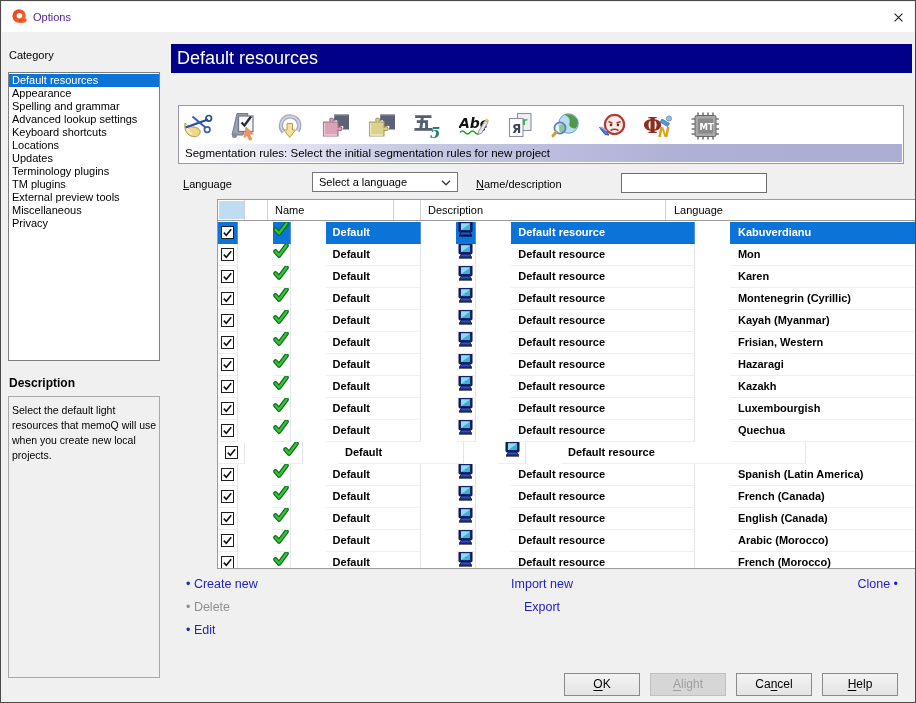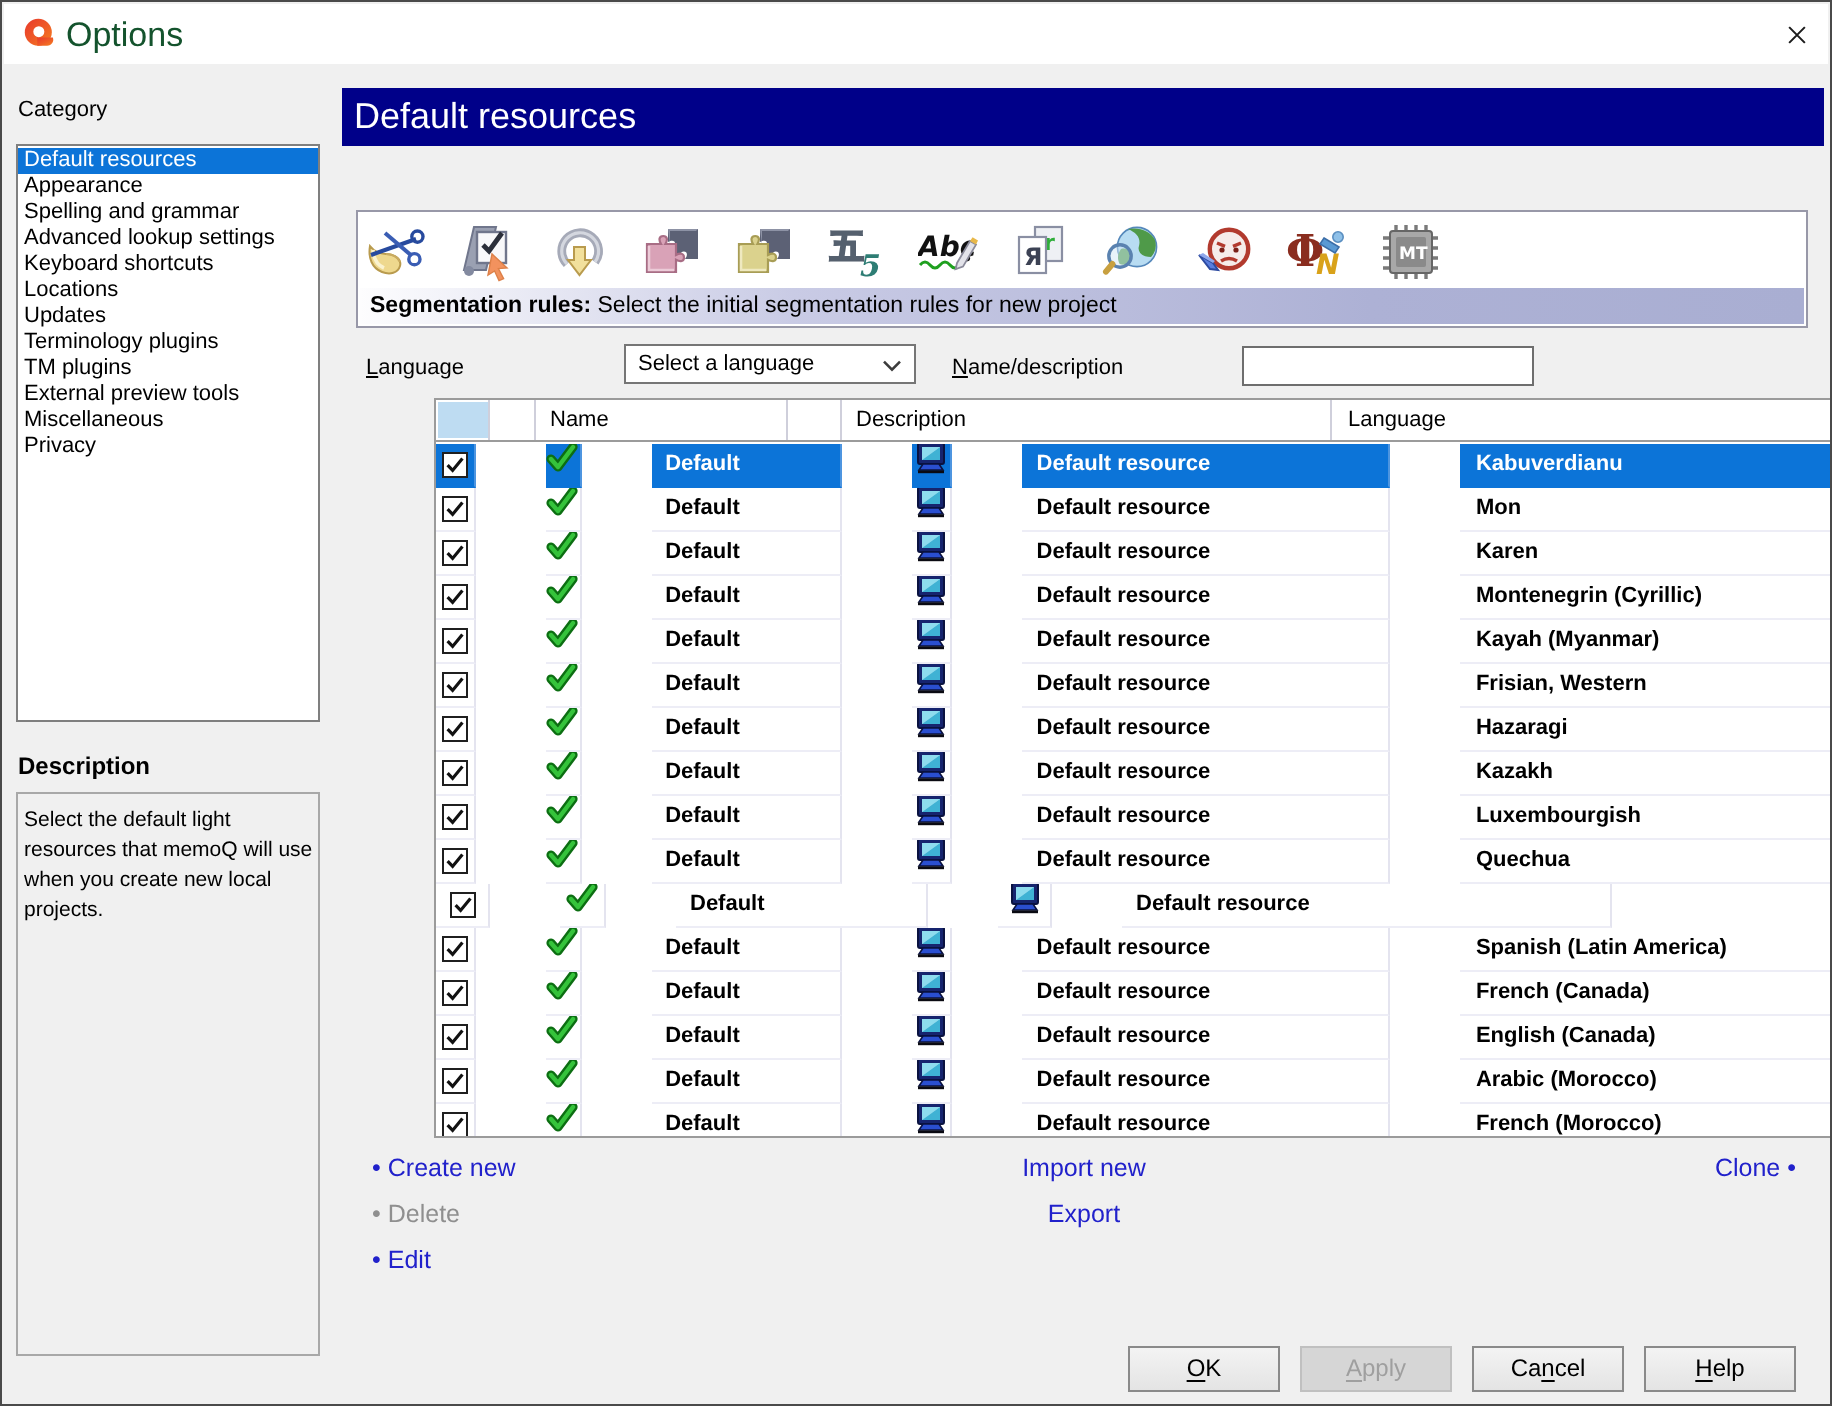--- a/index.html
+++ b/index.html
@@ -6,39 +6,39 @@
   html,body { width:916px; height:703px; overflow:hidden; }
   body { font-family:"Liberation Sans", sans-serif; background:#d0d0d0; }
   .window {
     position:relative; width:916px; height:703px;
     background:#f0f0f0; border:1px solid #4a4a4a;
     overflow:hidden;
   }
   
   .titlebar { position:absolute; left:1px; top:1px; right:1px; height:30px; background:#ffffff; }
   .app-logo { position:absolute; left:9px; top:7px; width:17px; height:16px; }
-  .title-text { position:absolute; left:31px; top:0; height:30px; line-height:31px; font-size:17px; color:#14532d; }
+  .title-text { position:absolute; left:31px; top:0; height:30px; line-height:31px; font-size:11px; color:#4c1d95; }
   .close-btn { position:absolute; right:10px; top:10px; width:11px; height:11px; cursor:pointer; }
   
   .category-label { position:absolute; left:8px; top:48px; font-size:11px; font-weight:normal; color:#000;text-align:center; }
   .category-list { position:absolute; left:7px; top:71px; width:152px; height:289px; background:#fff; border:1px solid #7f7f7f; padding-top:1px; overflow:hidden; }
   .category-item { height:13px; line-height:13px; font-size:11px; padding-left:3px; color:#000; white-space:nowrap; cursor:default; }
   .category-item.selected { background:#0c74d8; color:#fff; }
   .description-label { position:absolute; left:8px; top:375px; font-size:12px; font-weight:bold; color:#000; }
   .description-box { position:absolute; left:7px; top:395px; width:152px; height:282px; border:1px solid #a8a8a8; padding:6px 2px 2px 3px; font-size:10.5px; line-height:15px; color:#000; }
   
   .page-header { position:absolute; left:170px; top:43px; width:741px; height:29px; background:#000089; }
   .page-header span { display:block; padding-left:6px; line-height:28px; font-size:18px; color:#fff; }
   
   .toolbar-box { position:absolute; left:177px; top:104px; width:726px; height:59px; background:#fff; border:1px solid #9898a8; }
   .toolbar-icons { position:absolute; left:4px; top:5px; height:32px; white-space:nowrap; }
   .tb-icon { display:inline-block; width:30px; height:30px; margin-right:16px; vertical-align:top; cursor:pointer; }
   .tb-icon svg { width:30px; height:30px; }
   .seg-bar { position:absolute; left:1px; right:1px; bottom:1px; height:18px; line-height:18px; background:linear-gradient(90deg,#fdfdfe 0%,#c9cbe5 30%,#adb1d5 70%,#a9aed2 100%); padding-left:5px; font-size:11.5px; color:#000; white-space:nowrap; }
-  .seg-bar .seg-label { font-weight:bold;text-align:right; }
+  .seg-bar .seg-label { font-weight:normal;text-align:right; }
   
   .fld-label { position:absolute; top:177px; font-size:11px; color:#000; }
   .fld-label .mnkey { text-decoration:underline; }
   .lbl-language { left:182px; }
   .lbl-name { left:475px; }
   .combo { position:absolute; left:311px; top:171px; width:146px; height:20px; background:#fff; border:1px solid #767676; font-size:11px; line-height:18px; padding-left:6px; color:#000; cursor:default; }
   .combo .chev { position:absolute; right:6px; top:7px; }
   .text-input { position:absolute; left:620px; top:172px; width:146px; height:20px; background:#fff; border:1px solid #6e6e6e; font-size:11px; padding:0 4px; font-family:"Liberation Sans",sans-serif; }
   
   .res-table { position:absolute; left:180px; top:198px; width:722px; height:370px; background:#fff; border:1px solid #9b9b9b; overflow:hidden;margin-left:36px; }
@@ -791,17 +791,17 @@
   </div>
   <div class="link-row lrow2">
     <span class="cmd-link disabled link-left"><span>•</span> <span>Delete</span></span>
     <span class="link-center"><span class="cmd-link">Export</span></span>
   </div>
   <div class="link-row lrow3">
     <span class="cmd-link link-left"><span>•</span> <span>Edit</span></span>
   </div>
 
   <div class="btn btn-ok"><span></span><span class="mnkey">O</span><span>K</span></div>
-  <div class="btn btn-apply"><span></span><span class="mnkey">A</span><span>pply</span></div>
+  <div class="btn btn-apply"><span></span><span class="mnkey">A</span><span>light</span></div>
   <div class="btn btn-cancel"><span>Ca</span><span class="mnkey">n</span><span>cel</span></div>
   <div class="btn btn-help"><span></span><span class="mnkey">H</span><span>elp</span></div>
 
 </div>
 
 </body></html>

